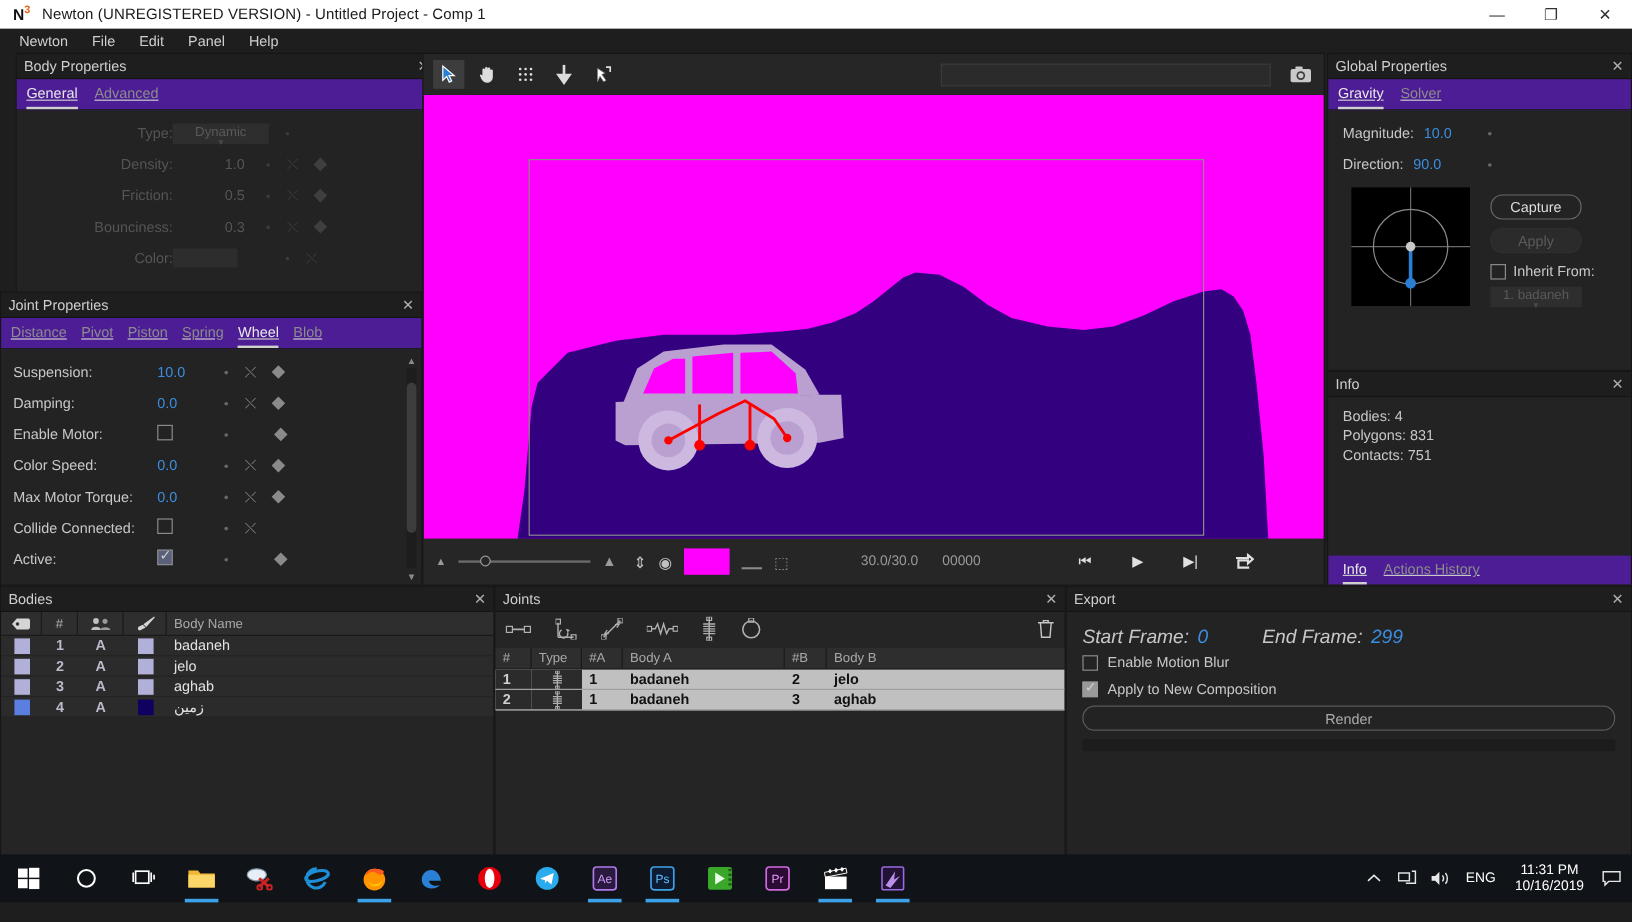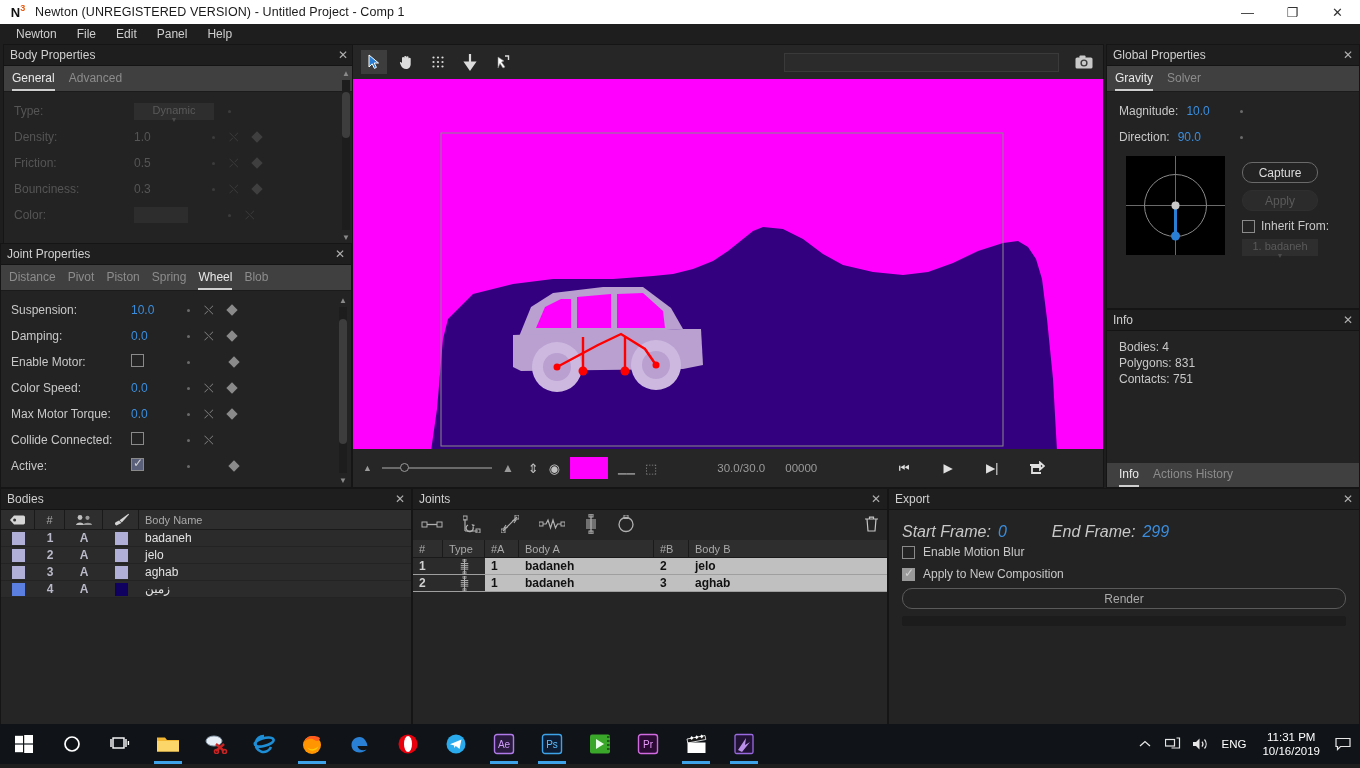--- a/index.html
+++ b/index.html
@@ -37,21 +37,21 @@
   
   .panel { position:absolute; background:#252525; border:1px solid #151515; }
   .panel-head {
     height:21px; background:#1e1e1e; display:flex; align-items:center;
     padding:0 6px; font-size:12px; color:#cfcfcf; border-bottom:1px solid #141414;
   }
   .panel-head .x { margin-left:auto; color:#b0b0b0; font-size:12px; line-height:12px; }
   .panel-body { position:relative; background:#232323; height:calc(100% - 21px); }
 
   .tabs { display:flex; align-items:flex-end; height:26px; padding-left:8px; gap:14px;
-          border-bottom:1px solid #1b1b1b; background:#404040;}
+          border-bottom:1px solid #1b1b1b; background:#4c1d95;text-decoration:underline;}
   .tab { font-size:12px; color:#8c8c8c; padding-bottom:4px; border-bottom:2px solid transparent;}
   .tab.active { color:#e8e8e8; border-bottom:2px solid #cfcfcf; }
 
   .prop-row { display:flex; align-items:center; height:26px; padding-left:10px; }
   .prop-label { width:120px; font-size:12px; }
   .prop-val { width:60px; font-size:12px; }
   .prop-icons { display:flex; align-items:center; gap:14px; margin-left:4px; }
   .dot { width:3px; height:3px; border-radius:50%; background:#6a6a6a; display:inline-block; }
   .shuffle { font-size:12px; color:#8a8a8a; }
   .diamond { width:8px; height:8px; background:#8a8a8a; transform:rotate(45deg); display:inline-block;}
@@ -104,21 +104,21 @@
               align-items:center; font-size:11px; color:#a9a9a9; }
   .tbl-row { display:flex; height:17px; align-items:center; font-size:12px; }
 
   .bodies-row { background:#2b2b2b; border-bottom:1px solid #232323; }
   .joints-row { background:#c0c0c0; color:#111; border-bottom:1px solid #9f9f9f; font-weight:bold; }
 
   .cell { display:flex; align-items:center; height:100%; padding-left:6px; }
   .sw { width:13px; height:13px; display:inline-block; }
 
   
-  .taskbar { position:absolute; left:0; bottom:4px; width:1360px; height:40px;
+  .taskbar { position:absolute; left:0; bottom:16px; width:1360px; height:40px;
              background:#101418; display:flex; align-items:center; }
   .tb-ico { width:48px; height:40px; display:flex; align-items:center; justify-content:center;
             position:relative; }
   .tb-ico .underline { position:absolute; bottom:0; left:10px; right:10px; height:3px; background:#3ea2e8;}
   .tray { margin-left:auto; display:flex; align-items:center; height:40px; padding-right:4px; gap:2px;}
   .tray-ico { width:26px; height:40px; display:flex; align-items:center; justify-content:center;
               color:#e6e6e6; font-size:13px;}
   .clock { color:#fff; font-size:11.5px; text-align:center; line-height:14px; padding:0 8px; }
   .lang { color:#fff; font-size:11.5px; padding:0 6px; }
 </style>
@@ -141,21 +141,21 @@
   </div>
 
   <div class="menubar">
     <div class="menuitem">Newton</div>
     <div class="menuitem">File</div>
     <div class="menuitem">Edit</div>
     <div class="menuitem">Panel</div>
     <div class="menuitem">Help</div>
   </div>
 
-  <div class="panel" style="left:3px; top:44px; width:352px; height:201px;">
+  <div class="panel" style="left:13px; top:44px; width:352px; height:201px;text-align:right;">
     <div class="panel-head">
       <span>Body Properties</span>
       <span class="x">✕</span>
     </div>
     <div class="panel-body">
       <div class="tabs">
         <div class="tab active">General</div>
         <div class="tab">Advanced</div>
       </div>
 

